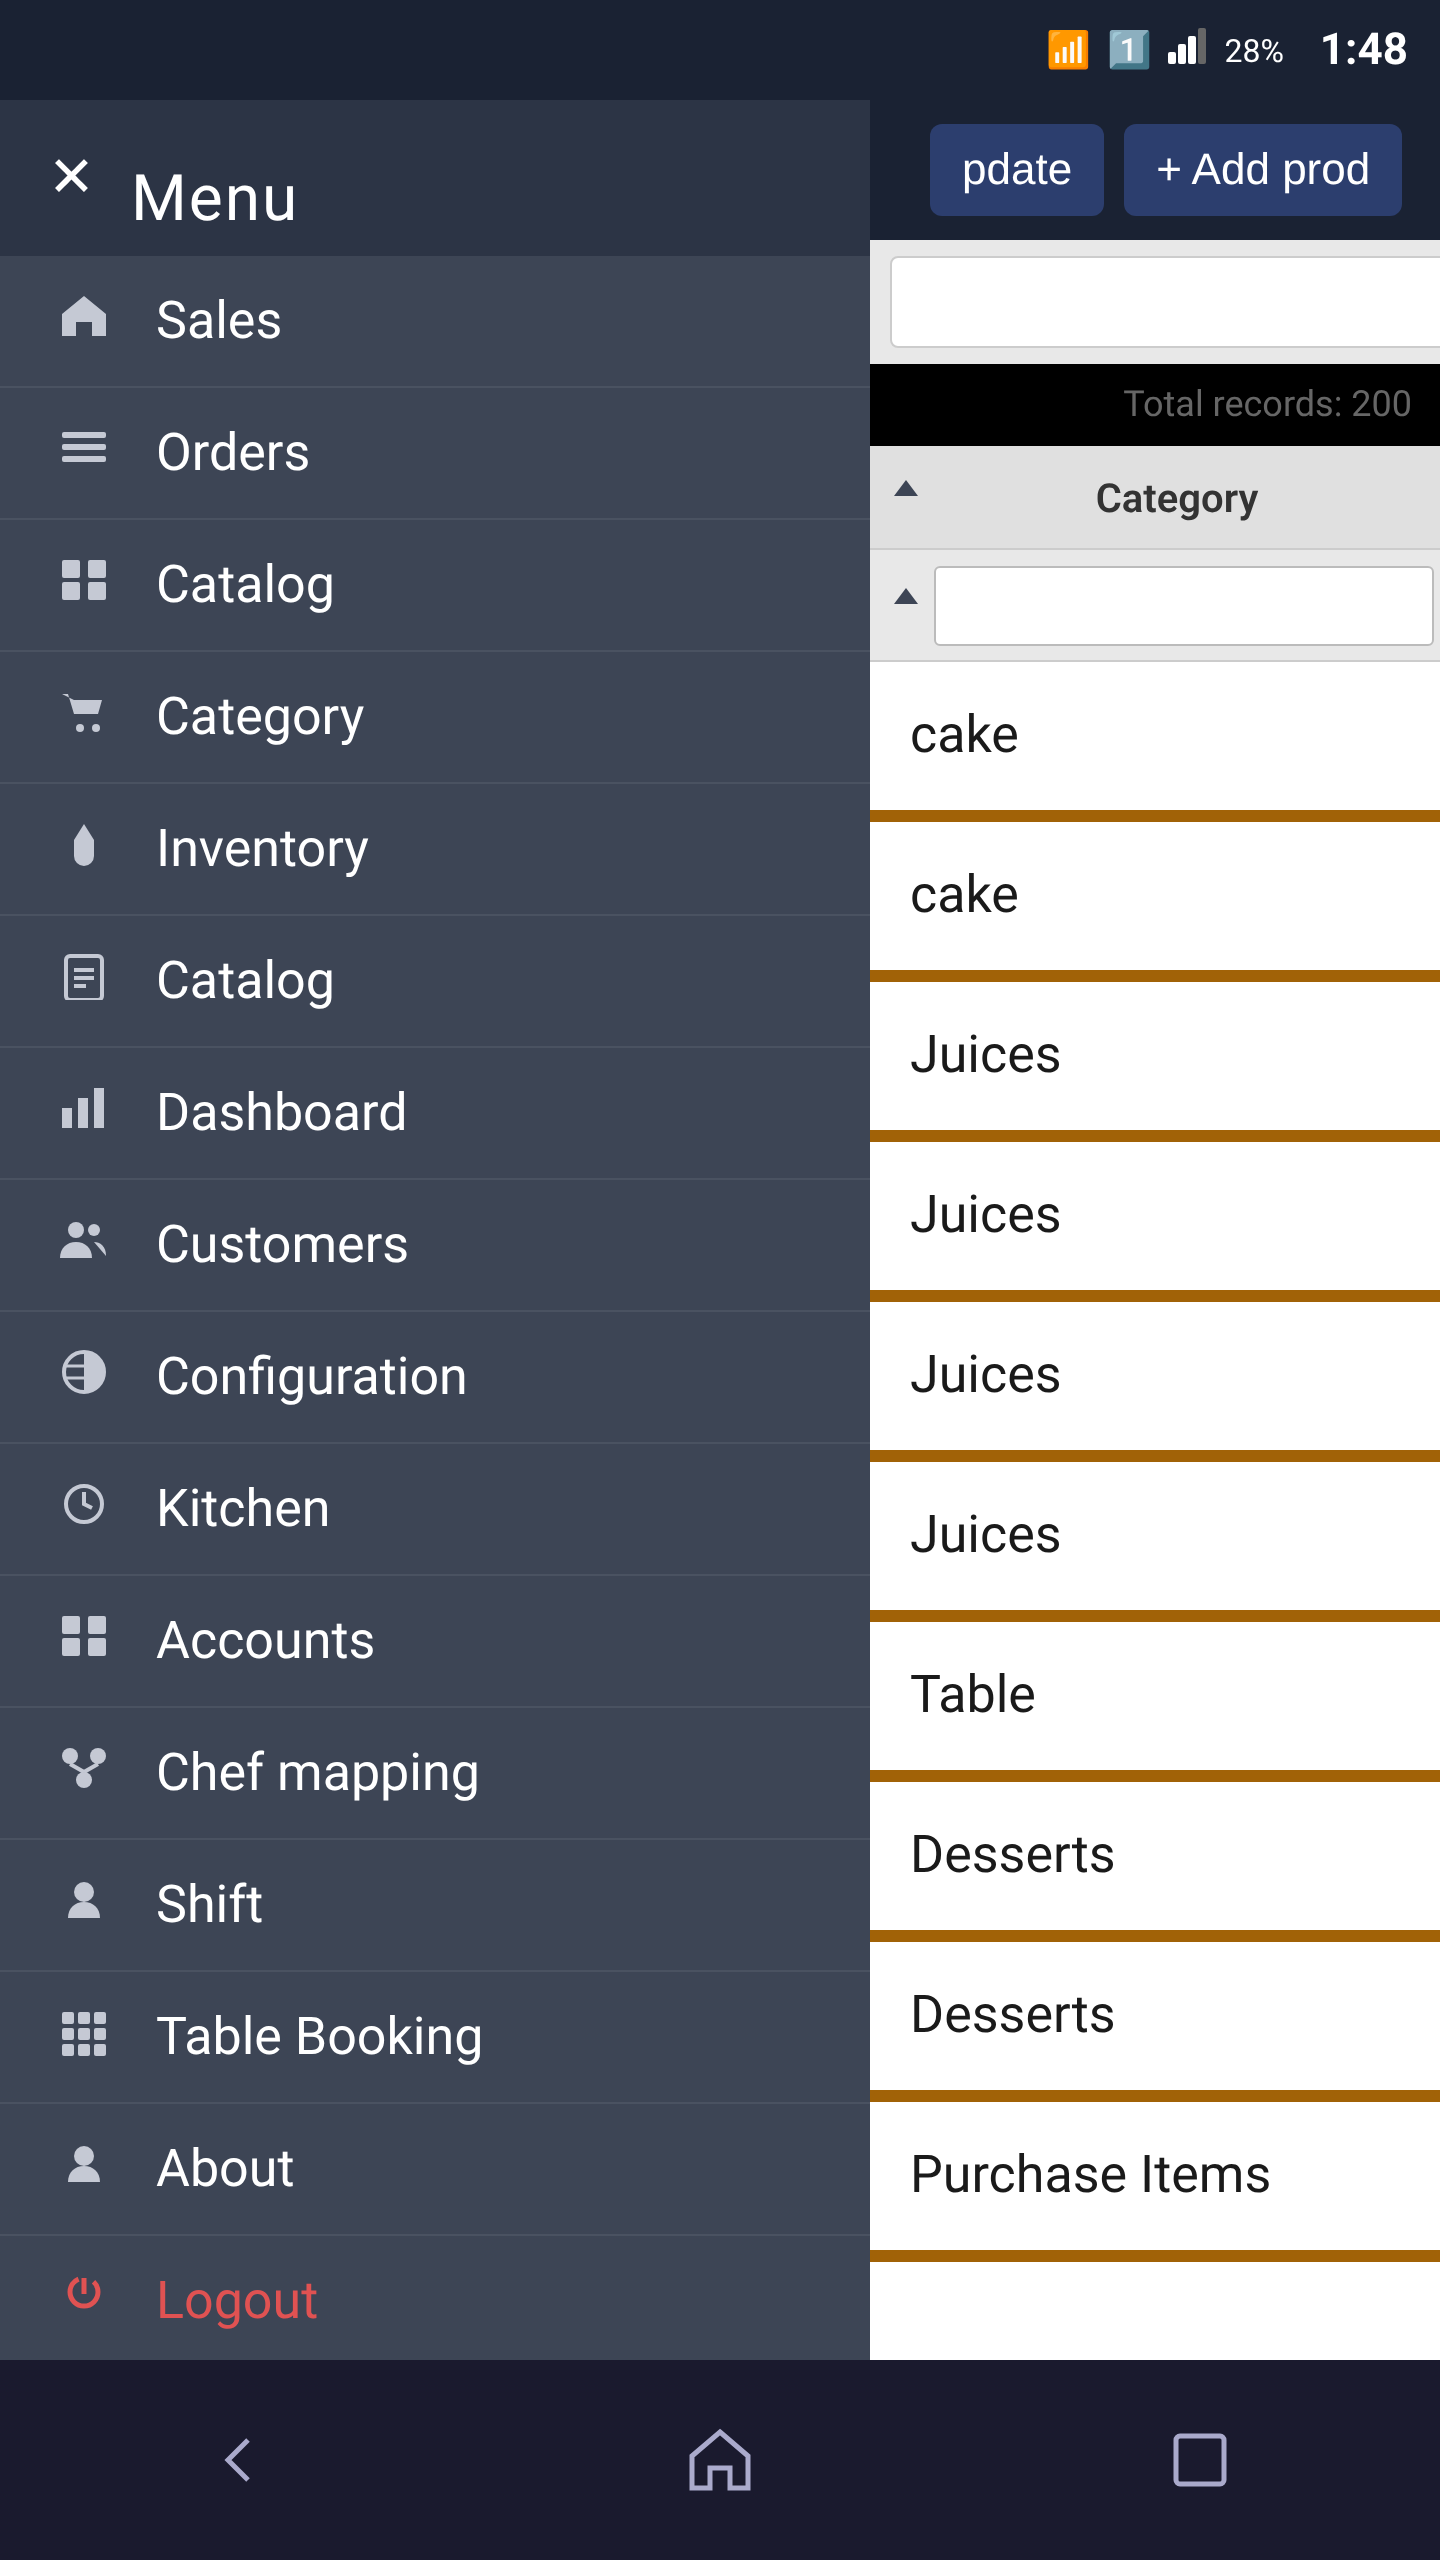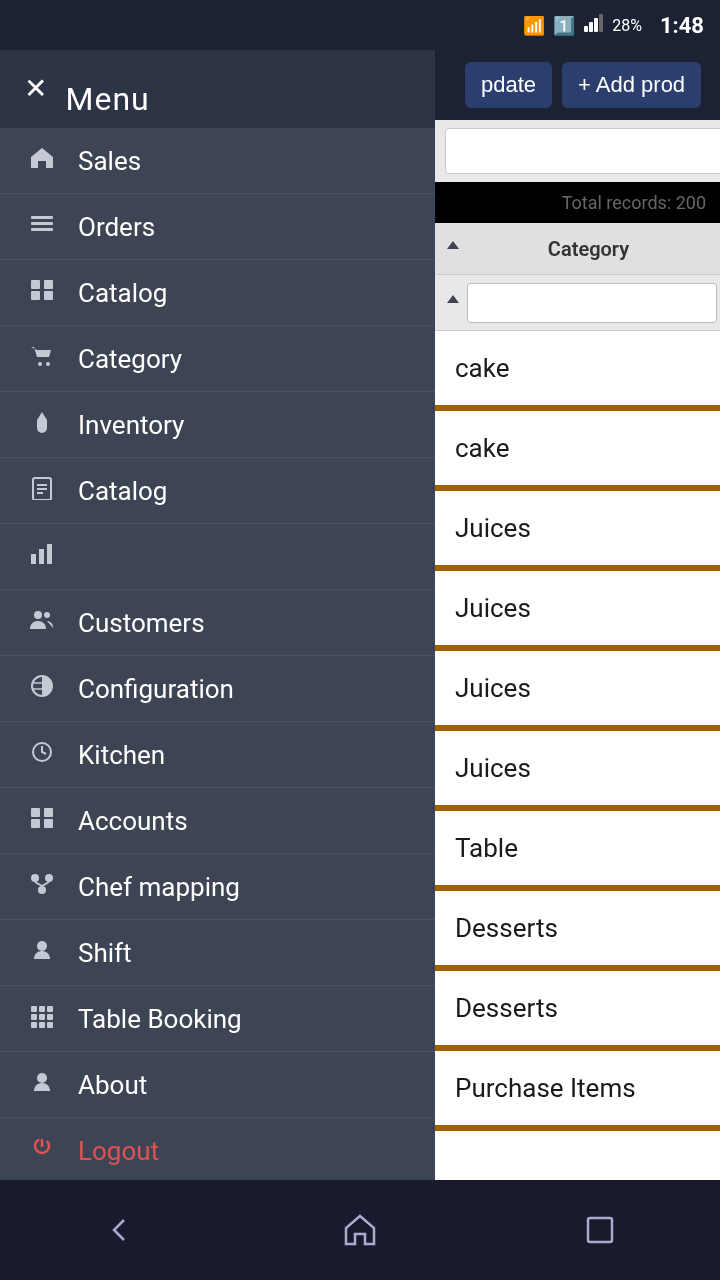--- a/index.html
+++ b/index.html
@@ -369,20 +369,21 @@
       </div>
 
       <div class="menu-item">
         <span class="menu-item-icon">
           <svg width="26" height="24" viewBox="0 0 26 24" fill="#c5c9d4">
             <rect x="2" y="12" width="5" height="10"></rect>
             <rect x="10" y="7" width="5" height="15"></rect>
             <rect x="18" y="2" width="5" height="20"></rect>
           </svg>
         </span>
+        <span class="menu-item-label">Dashboard</span>
       </div>
 
       <div class="menu-item">
         <span class="menu-item-icon">
           <svg width="26" height="24" viewBox="0 0 26 24" fill="#c5c9d4">
             <circle cx="9" cy="7" r="4"></circle>
             <circle cx="18" cy="7" r="3"></circle>
             <path d="M1 21c0-5 3.5-8 8-8s8 3 8 8"></path>
             <path d="M18 13c3 0 6 2 6 7"></path>
           </svg>

